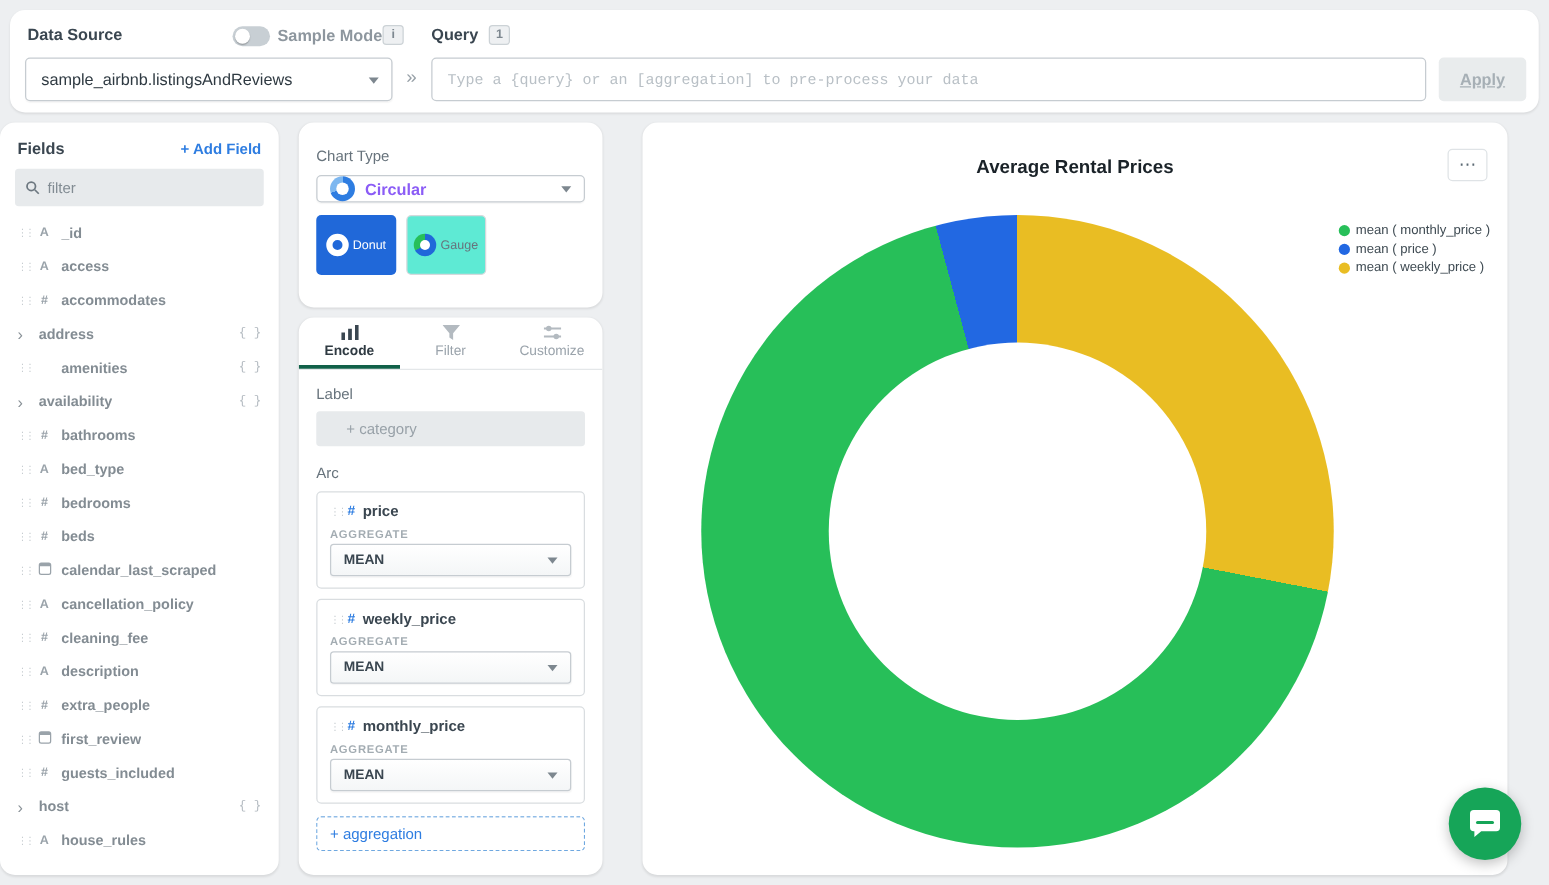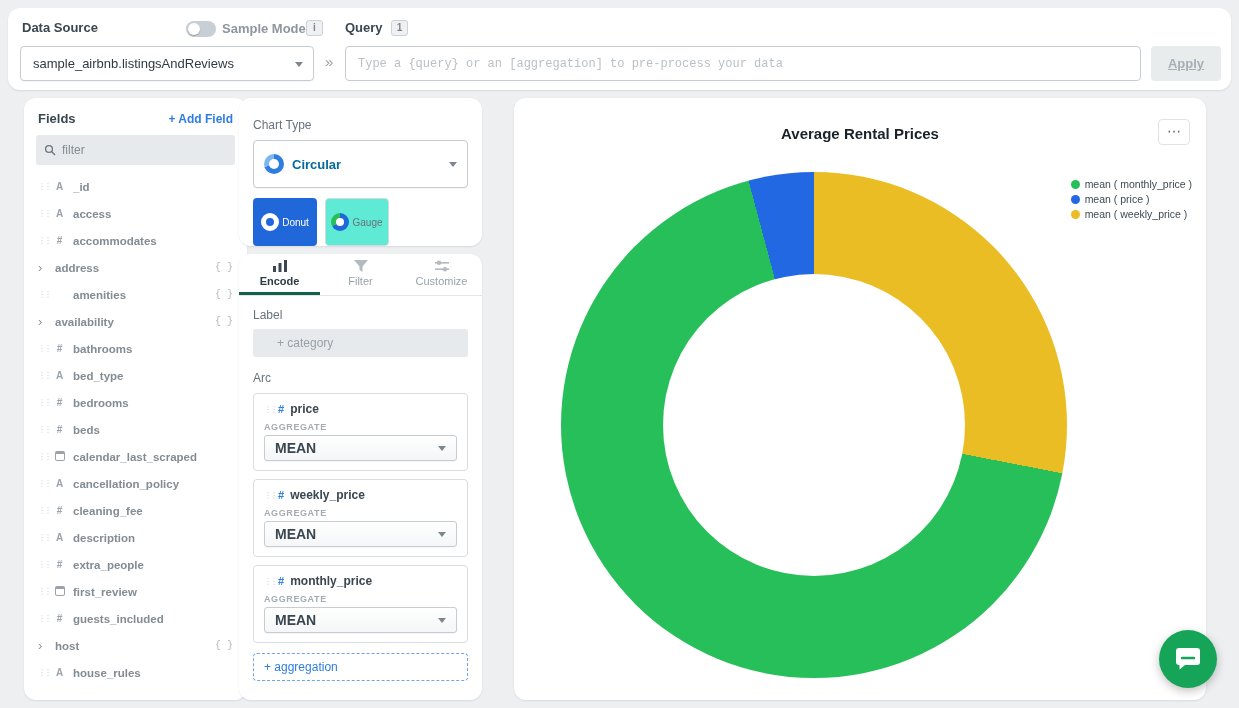--- a/index.html
+++ b/index.html
@@ -23,39 +23,39 @@
   .select { position:relative; background:#fff; border:1px solid #c6ccd1; border-radius:4px; display:flex; align-items:center; cursor:pointer; box-shadow:0 1px 1px rgba(0,0,0,.04); }
   .caret { width:0; height:0; border-left:4px solid transparent; border-right:4px solid transparent; border-top:5px solid #7d878f; position:absolute; right:10px; top:50%; margin-top:-2px; }
 
   #ds-select { position:absolute; left:12px; top:38px; width:294px; height:35px; padding:0 24px 0 12px; font-size:13px; color:#2f3a42; }
   #tb-sep { position:absolute; left:317px; top:45px; font-size:15px; color:#98a1a8; }
   #query-input { position:absolute; left:337px; top:38px; width:796px; height:35px; border:1px solid #c6ccd1; border-radius:4px; padding:0 12px; font-family:"Liberation Mono",monospace; font-size:12px; color:#3a4650; outline:none; }
   #query-input::placeholder { color:#b9c0c6; }
   #apply-btn { position:absolute; left:1143px; top:38px; width:70px; height:35px; background:#e9eced; border:none; border-radius:4px; font-size:13px; font-weight:bold; color:#a6afb5; cursor:pointer;text-decoration:underline; }
 
   
-  #fields-panel { left:24px; top:98px; width:223px; height:602px; overflow:hidden; }
+  #fields-panel { left:0; top:98px; width:223px; height:602px; overflow:hidden; }
   #fields-head { display:flex; justify-content:space-between; align-items:center; padding:13px 14px 9px; }
   #fields-title { font-size:13px; font-weight:bold; color:#3a4650; }
   #add-field { font-size:12px; font-weight:bold; color:#2e7de1; cursor:pointer; }
   #field-search { margin:0 12px 8px; height:30px; background:#e7eaec; border-radius:3px; display:flex; align-items:center; padding:0 8px; gap:6px; }
   #field-search input { flex:1; border:none; background:transparent; outline:none; font-size:12px; color:#3a4650; }
   #field-search input::placeholder { color:#828c93; }
   .field-row { height:27px; display:flex; align-items:center; padding:0 14px; gap:7px; cursor:pointer; }
   .handle { font-size:8px; letter-spacing:-2px; color:#c6ccd0; width:8px; }
   .ficon { width:13px; font-size:10px; color:#9aa3aa; text-align:center; font-weight:bold; flex:none; }
   .t-date { width:10px; height:10px; border:1px solid #9aa3aa; border-top-width:3px; border-radius:2px; display:inline-block; margin-left:1px; }
   .chev { width:10px; font-size:13px; color:#8a9298; line-height:1; }
   .fname { font-size:11.5px; font-weight:bold; color:#838c93; white-space:nowrap; overflow:hidden; }
   .fbadge { margin-left:auto; font-size:10px; color:#b3bac0; font-family:"Liberation Mono",monospace; }
 
   
   #charttype-panel { left:239px; top:98px; width:243px; height:148px; padding:20px 14px; }
   .section-label { font-size:12px; color:#67737c; }
-  #type-select { margin-top:8px; height:48px; padding:0 24px 0 10px; gap:8px; font-size:13px; font-weight:bold; color:#0369a1; }
+  #type-select { margin-top:8px; height:22px; padding:0 24px 0 10px; gap:8px; font-size:13px; font-weight:bold; color:#8b5cf6; }
   .circular-ico { width:20px; height:20px; border-radius:50%; background:conic-gradient(#2e7de1 0deg 250deg,#7db7f0 250deg 360deg); position:relative; flex:none; }
   .circular-ico::after { content:""; position:absolute; inset:5px; background:#fff; border-radius:50%; }
   #subtype-row { display:flex; gap:8px; margin-top:10px; }
   .subtype-btn { width:64px; height:48px; border-radius:4px; display:flex; flex-direction:row; align-items:center; justify-content:center; gap:3px; cursor:pointer; font-size:10px; }
   .subtype-btn.sel { background:#2068d9; color:#fff; }
   .subtype-btn.unsel { background:#5eead4; border:1px solid #d4d9dc; color:#67737c; }
   .donut-ico { width:18px; height:18px; border-radius:50%; border:5px solid #fff; }
   .gauge-ico { width:18px; height:18px; border-radius:50%; background:conic-gradient(#2068d9 0deg 240deg,#27bf59 240deg 360deg); position:relative; }
   .gauge-ico::after { content:""; position:absolute; inset:5px; background:#fff; border-radius:50%; }
 
@@ -67,21 +67,21 @@
   .tab.active { color:#2f3a42; font-weight:bold; border-bottom-color:#116149; }
   .tab.active svg { fill:#3a4650; }
   #encode-body { padding:12px 14px; }
   .dropzone { height:28px; background:#e7eaec; border-radius:3px; font-size:12px; color:#98a1a8; line-height:28px; padding-left:24px; margin-top:7px; }
   .arc-head { margin-top:14px; }
   .channel-card { border:1px solid #d9dde0; border-radius:4px; padding:8px 10px 9px; margin-top:8px; background:#fff; }
   .ch-row { display:flex; align-items:center; gap:6px; }
   .num-ico { color:#2e7de1; font-weight:bold; font-size:11px; }
   .ch-name { font-size:12px; font-weight:bold; color:#3a4650; }
   .agg-label { font-size:9px; letter-spacing:.6px; color:#a3acb2; font-weight:bold; margin:6px 0 3px; }
-  .mean-select { height:26px; padding:0 24px 0 10px; font-size:14px; font-weight:bold; color:#3a4650; background:linear-gradient(#fff,#f4f6f7); border-radius:3px; }
+  .mean-select { height:26px; padding:0 24px 0 10px; font-size:11px; font-weight:bold; color:#3a4650; background:linear-gradient(#fff,#f4f6f7); border-radius:3px; }
   .add-agg { height:28px; border:1px dashed #6fa8e0; border-radius:4px; font-size:12px; color:#2e7de1; line-height:26px; padding-left:10px; margin-top:10px; cursor:pointer; }
 
   
   #chart-card { left:514px; top:98px; width:692px; height:602px; }
   #chart-title { position:absolute; top:27px; left:0; width:100%; text-align:center; font-size:15px; font-weight:bold; color:#1a2228; }
   #chart-menu { position:absolute; right:16px; top:21px; width:32px; height:26px; border:1px solid #dfe3e6; border-radius:4px; color:#5c6a74; text-align:center; line-height:23px; font-size:14px; background:#fff; cursor:pointer; }
   #legend { position:absolute; right:14px; top:80px; }
   .legend-item { display:flex; align-items:center; gap:5px; font-size:10.5px; color:#3e4a52; margin-bottom:3px; cursor:pointer; }
   .legend-item .dot { width:9px; height:9px; border-radius:50%; flex:none; }
   #donut { position:absolute; left:47px; top:74px; width:506px; height:506px; border-radius:50%; }

